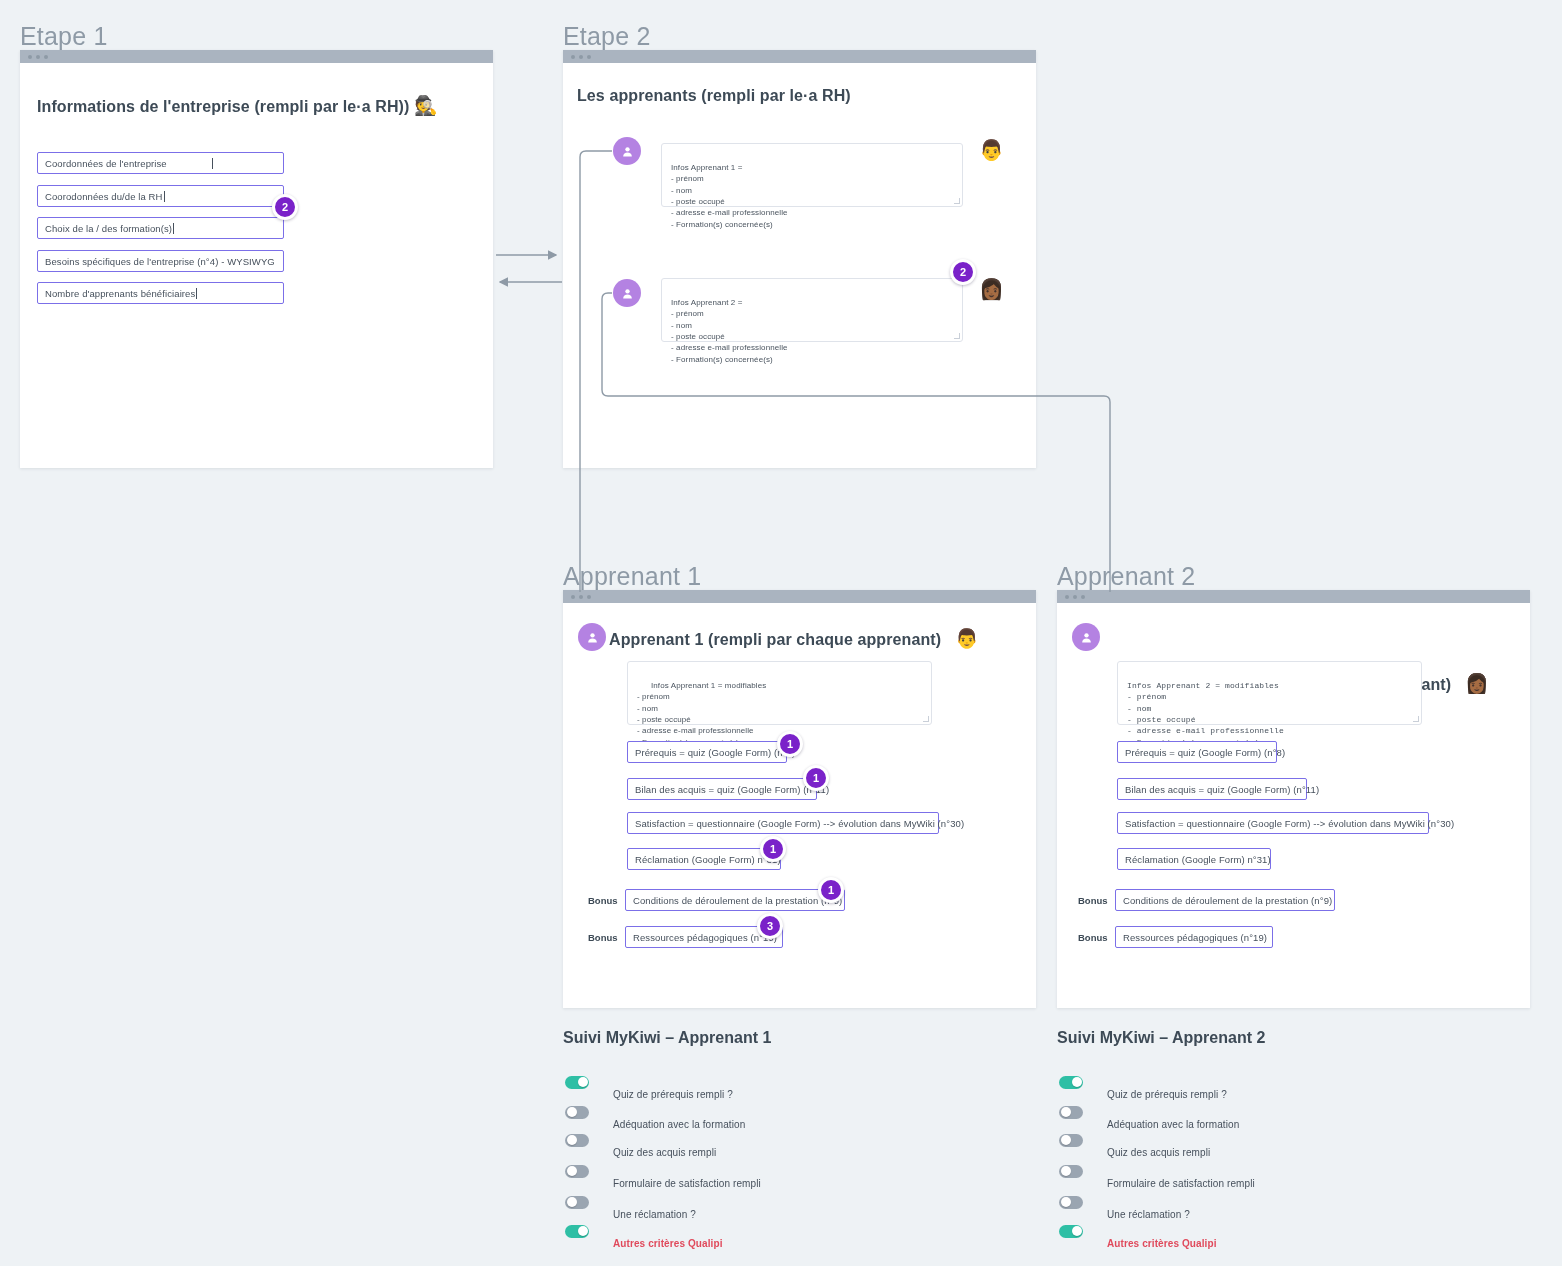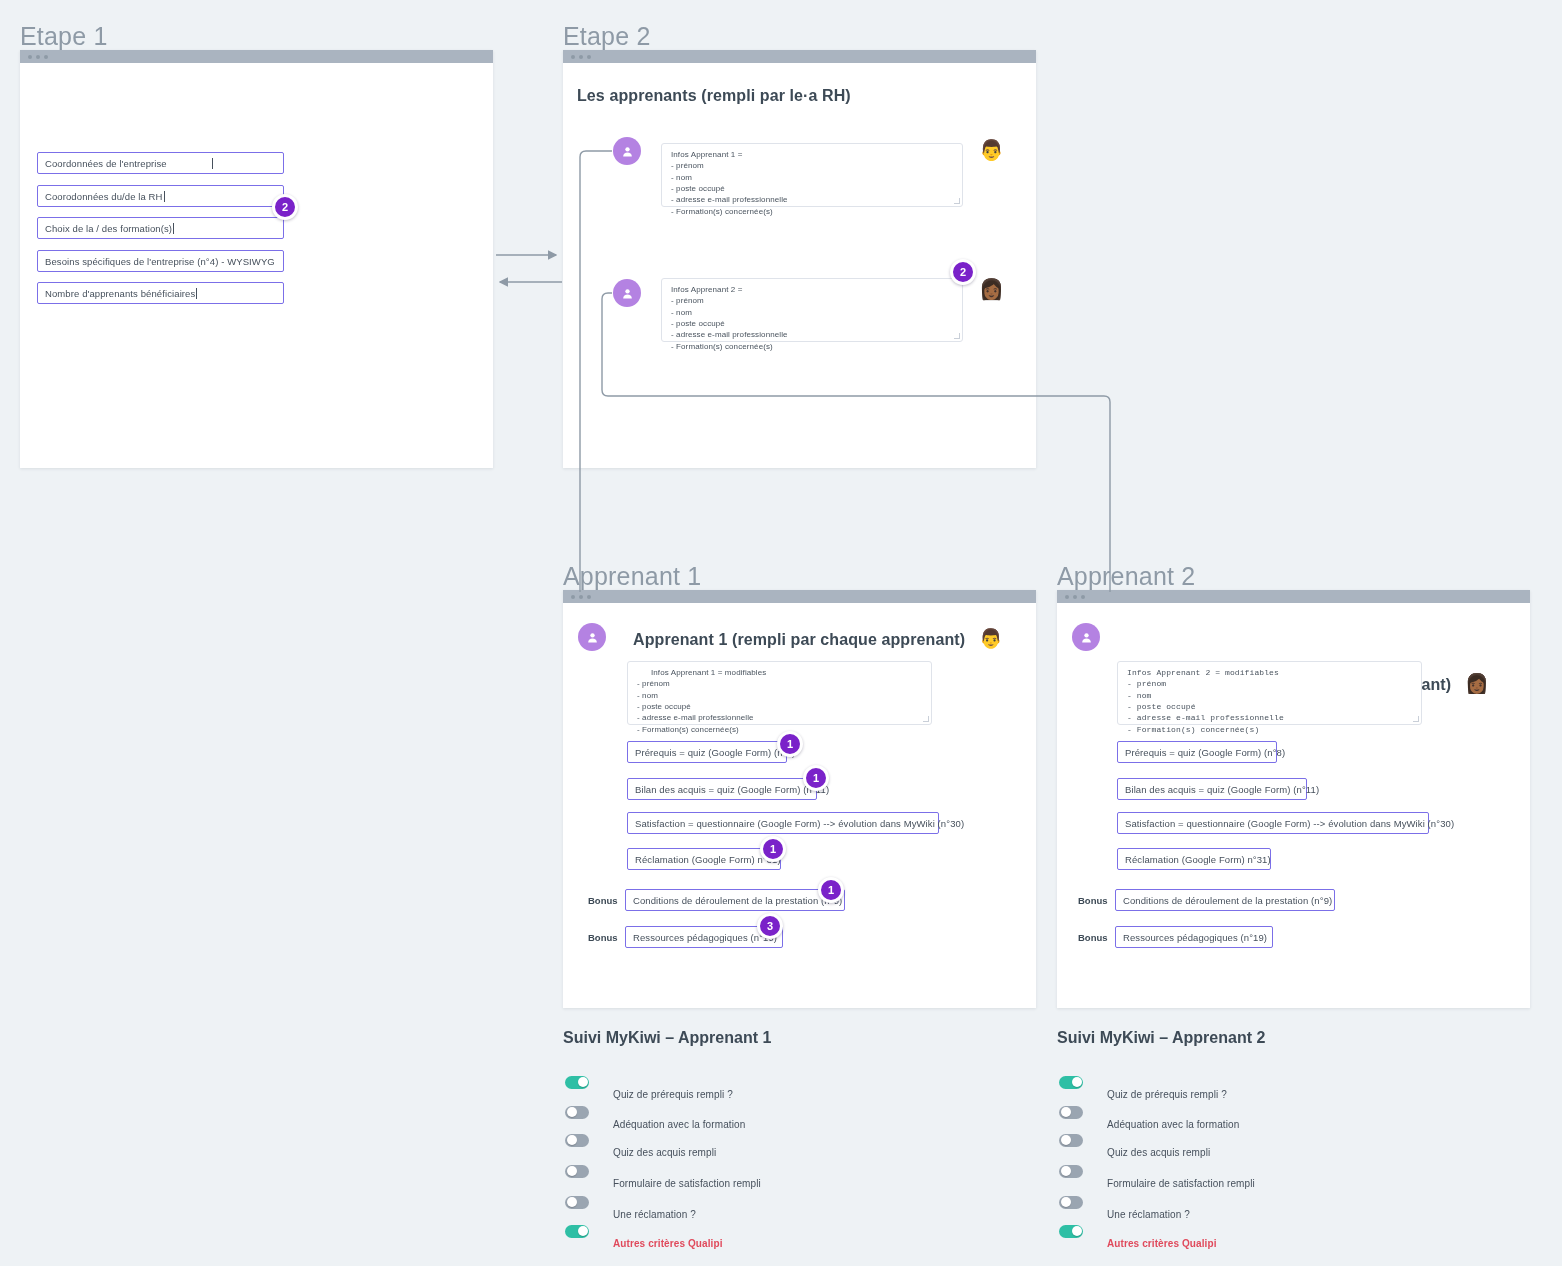--- a/index.html
+++ b/index.html
@@ -69,21 +69,21 @@
     display:inline-block;
     width:1px; height:11px;
     background:#46505c;
     margin-left:1px;
   }
   .textarea{
     position:absolute;
     border:1px solid #dfe3ea;
     background:#ffffff;
     border-radius:3px;
-    padding:5px 9px;
+    padding:18px 9px;
     font-size:8px;
     line-height:1.42;
     color:#4a545f;
     letter-spacing:.1px;
   }
   .textarea .grip{
     position:absolute; right:2px; bottom:2px;
     width:6px; height:6px;
     border-right:1px solid #c9cfd8;
     border-bottom:1px solid #c9cfd8;
@@ -173,20 +173,24 @@
 
   <div class="win-title" style="left:20px; top:22px;">Etape 1</div>
 
   <div class="window" style="left:20px; top:50px; width:473px; height:418px;">
     <div class="titlebar">
       <span class="dot"></span>
       <span class="dot"></span>
       <span class="dot"></span>
     </div>
     <div class="win-body">
+      <div class="card-heading" style="left:17px; top:33px;">
+        <span>Informations de l'entreprise (rempli par le·a RH))</span>
+        <span class="emoji">🕵️</span>
+      </div>
 
       <div class="field" style="left:17px; top:89px; width:247px;gap:44px;">
         <span>Coordonnées de l'entreprise</span>
           <span class="caret"></span>
       </div>
       <div class="field" style="left:17px; top:122px; width:247px;">
         <span>Coorodonnées du/de la RH</span>
           <span class="caret"></span>
       </div>
       <div class="field" style="left:17px; top:154px; width:247px;">
@@ -262,21 +266,21 @@
       <span class="dot"></span>
       <span class="dot"></span>
     </div>
     <div class="win-body">
       <div class="av-circle" style="left:15px; top:20px;">
         <svg viewBox="0 0 24 24">
             <circle cx="12" cy="8" r="4"></circle>
             <path d="M4 21c0-4.4 3.6-7 8-7s8 2.6 8 7z"></path>
           </svg>
       </div>
-      <div class="card-heading" style="left:70px; top:26px;">
+      <div class="card-heading" style="left:46px; top:26px;">
         <span>Apprenant 1 (rempli par chaque apprenant)</span>
         <span class="emoji" style="margin-left:10px;">👨</span>
       </div>
 
       <div class="textarea" style="left:64px; top:58px; width:305px; height:64px;">
         <span style="white-space:pre-line;margin-left:14px;">Infos Apprenant 1 = modifiables
 - prénom
 - nom
 - poste occupé
 - adresse e-mail professionnelle

